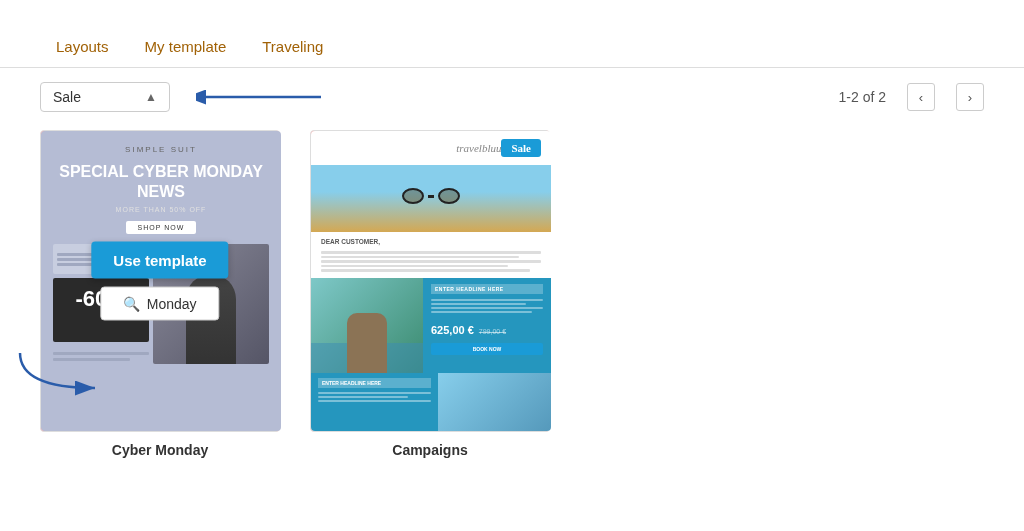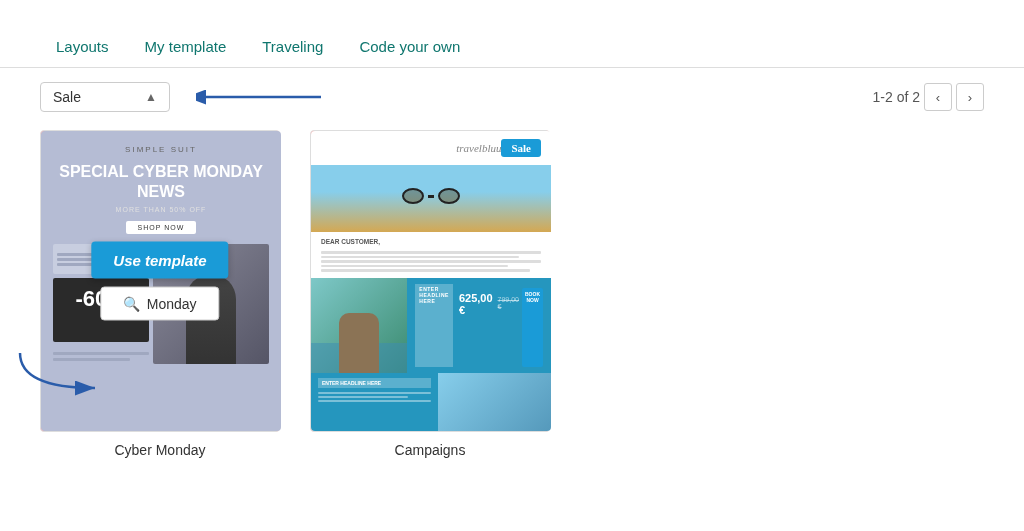--- a/index.html
+++ b/index.html
@@ -9,21 +9,21 @@
     .tabs-bar {
       display: flex;
       align-items: flex-end;
       border-bottom: 1px solid #ddd;
       padding: 0 40px;
       height: 68px;
     }
     .tab {
       padding: 10px 16px;
       font-size: 15px;
-      color: #0f766e;
+      color: #a16207;
       cursor: pointer;
       margin-right: 4px;
       border-bottom: 3px solid transparent;
       position: relative;
       top: 1px;
       white-space: nowrap;
     }
     .tab.active {
       color: #1a9bd7;
       border-bottom: 3px solid #1a9bd7;
@@ -60,21 +60,21 @@
       color: #666;
     }
     .blue-arrow {
       width: 130px;
       height: 22px;
     }
     
     .pagination {
       display: flex;
       align-items: center;
-      gap: 4px;
+      gap: 21px;
       font-size: 14px;
       color: #555;
     }
     .pag-btn {
       width: 28px;
       height: 28px;
       border: 1px solid #ccc;
       border-radius: 3px;
       background: #fff;
       cursor: pointer;
@@ -245,21 +245,20 @@
       background: #1a9bd7;
       color: #fff;
       border: none;
       border-radius: 4px;
       padding: 10px 22px;
       font-size: 15px;
       font-weight: bold;
       cursor: pointer;
       white-space: nowrap;
       box-shadow: 0 2px 6px rgba(0,0,0,0.2);
-      font-style: italic;
     }
     .preview-btn {
       background: #fff;
       color: #333;
       border: 1px solid #ccc;
       border-radius: 4px;
       padding: 8px 22px;
       font-size: 14px;
       cursor: pointer;
       display: flex;
@@ -268,21 +267,21 @@
       white-space: nowrap;
     }
     .search-icon-sm {
       font-size: 14px;
     }
     .card-label {
       text-align: center;
       font-size: 14px;
       color: #333;
       margin-top: 10px;
-      font-weight: 400;
+      font-weight: 700;
     }
 
     
     .traveling-thumb {
       width: 100%;
       height: 100%;
       background: #fff;
       display: flex;
       flex-direction: column;
     }
@@ -356,20 +355,21 @@
       bottom: 0;
       left: 0;
       right: 0;
       height: 30px;
       background: rgba(60, 140, 180, 0.5);
     }
     .trav-right-panel {
       flex: 1;
       background: #2596be;
       display: flex;
+      flex-direction: column;
       padding: 6px 8px;
       gap: 3px;
     }
     .trav-headline {
       background: rgba(255,255,255,0.25);
       color: #fff;
       font-size: 5px;
       font-weight: bold;
       text-transform: uppercase;
       padding: 2px 4px;
@@ -436,21 +436,20 @@
       margin-left: 8px;
     }
   </style>
 </head>
 <body>
 
 <div class="tabs-bar">
   <div class="tab">Layouts</div>
   <div class="tab">My template</div>
   <div class="tab">Traveling</div>
-  <div class="tab">Code your own</div>
 </div>
 
 <div class="filter-row">
   <div class="filter-left">
     <div class="dropdown-select">
       <span>Sale</span>
       <span class="dropdown-arrow">▲</span>
     </div>
 
     <div class="dropdown-pointer">

